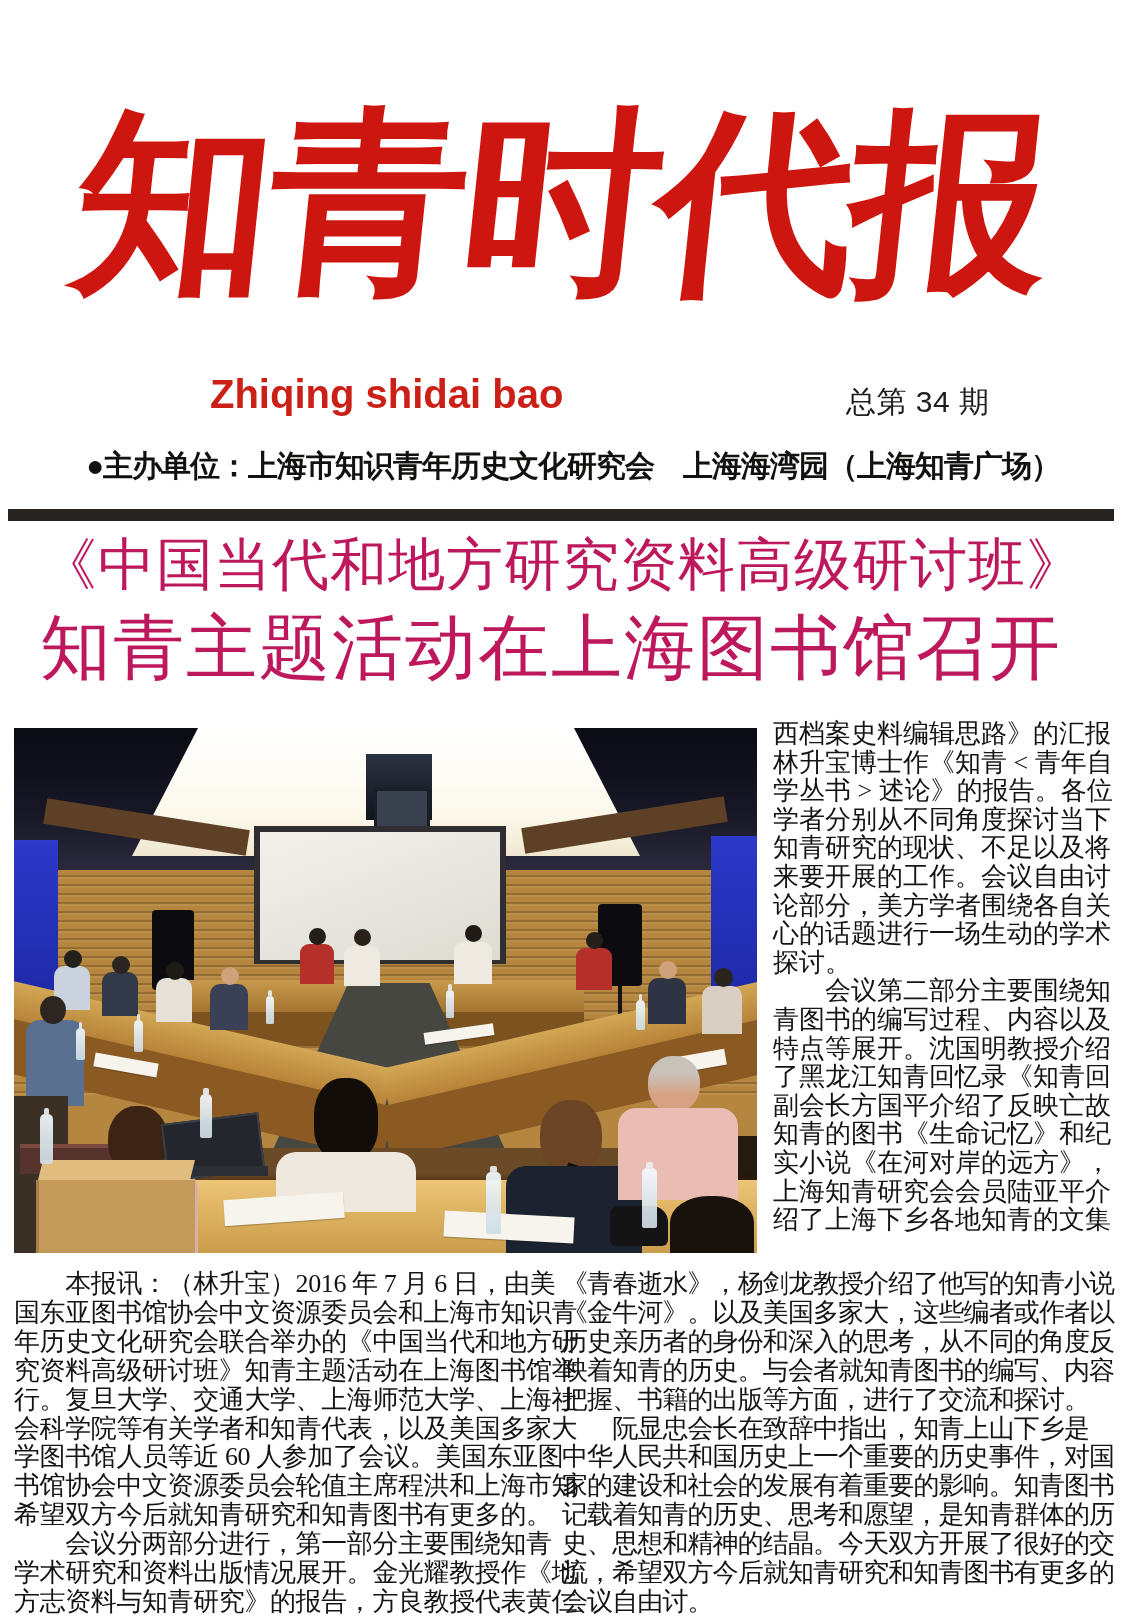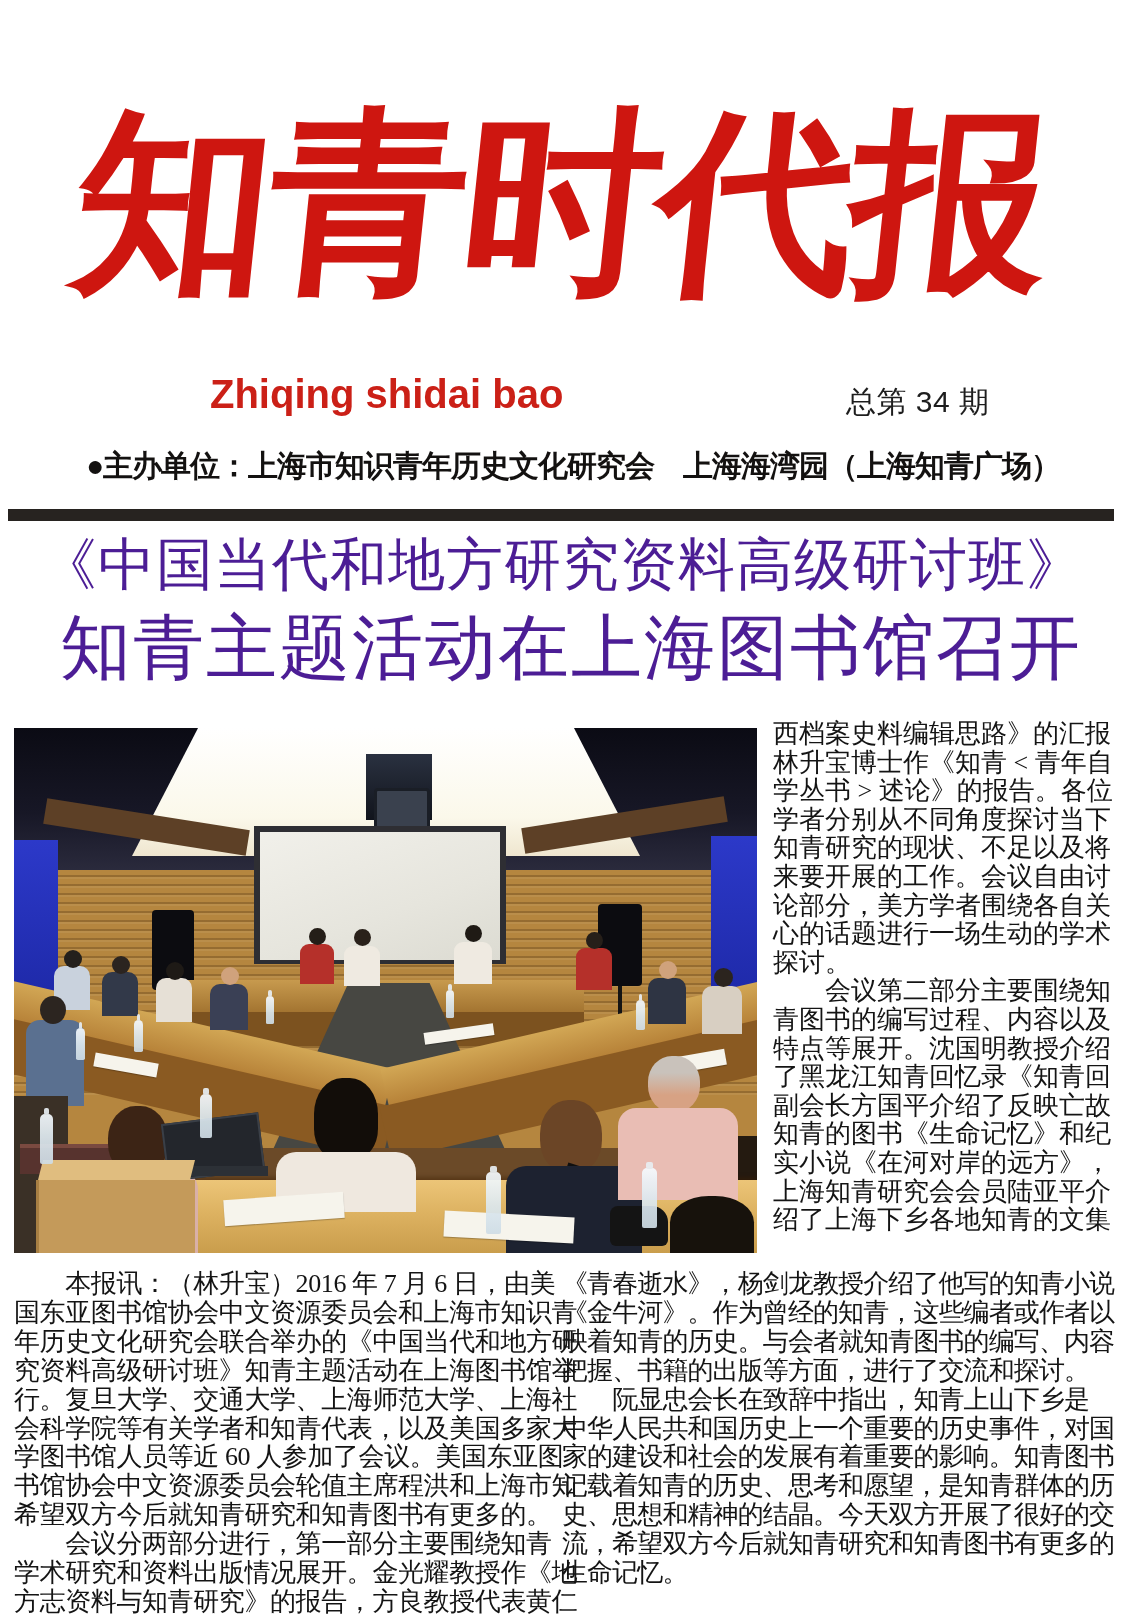--- a/index.html
+++ b/index.html
@@ -16,21 +16,21 @@
   .sub-date{position:absolute;left:566px;top:382px;font-family:"Liberation Sans",sans-serif;
             font-size:30px;color:#1d1d1d;letter-spacing:0.5px;}
   .sub-issue{position:absolute;left:846px;top:382px;font-family:"Liberation Sans",sans-serif;
              font-size:30px;color:#1d1d1d;letter-spacing:0.5px;}
   .organizer{position:absolute;left:86px;top:446px;width:1000px;
              font-family:"Liberation Sans",sans-serif;font-weight:bold;font-size:30px;
              letter-spacing:-1px;color:#131110;white-space:nowrap;}
   .rule{position:absolute;left:8px;top:509px;width:1106px;height:12px;background:#272320;}
 
   
-  .headline{position:absolute;left:40px;top:524px;width:1042px;text-align:right;color:#4c1d95;}
+  .headline{position:absolute;left:40px;top:524px;width:1042px;text-align:left;color:#be185d;}
   .hl1{font-size:57px;line-height:82px;letter-spacing:1px;white-space:nowrap;}
   .hl2{font-size:71px;line-height:84px;letter-spacing:2px;white-space:nowrap;}
 
   
   .col{position:absolute;font-size:26px;color:#141414;}
   .col .tline{white-space:nowrap;}
   .col-right{left:773px;top:720px;width:344px;line-height:28.6px;}
   .col-bl{left:14px;top:1270px;width:537px;line-height:28.9px;letter-spacing:-0.4px;}
   .col-br{left:562px;top:1270px;width:553px;line-height:28.9px;letter-spacing:-0.9px;}
 
@@ -178,25 +178,26 @@
       <div class="tline">会科学院等有关学者和知青代表，以及美国多家大</div>
       <div class="tline">学图书馆人员等近 60 人参加了会议。美国东亚图</div>
       <div class="tline">书馆协会中文资源委员会轮值主席程洪和上海市知</div>
       <div class="tline">希望双方今后就知青研究和知青图书有更多的。</div>
       <div class="tline">　　会议分两部分进行，第一部分主要围绕知青</div>
       <div class="tline">学术研究和资料出版情况展开。金光耀教授作《地</div>
       <div class="tline">方志资料与知青研究》的报告，方良教授代表黄仁</div>
     </div>
   <div class="col col-br">
       <div class="tline">《青春逝水》，杨剑龙教授介绍了他写的知青小说</div>
-      <div class="tline">《金牛河》。作为曾经的知青，这些编者或作者以</div>
+      <div class="tline">《金牛河》。以及美国多家大，这些编者或作者以</div>
+      <div class="tline">历史亲历者的身份和深入的思考，从不同的角度反</div>
       <div class="tline">映着知青的历史。与会者就知青图书的编写、内容</div>
       <div class="tline">把握、书籍的出版等方面，进行了交流和探讨。</div>
       <div class="tline">　　阮显忠会长在致辞中指出，知青上山下乡是</div>
       <div class="tline">中华人民共和国历史上一个重要的历史事件，对国</div>
       <div class="tline">家的建设和社会的发展有着重要的影响。知青图书</div>
       <div class="tline">记载着知青的历史、思考和愿望，是知青群体的历</div>
       <div class="tline">史、思想和精神的结晶。今天双方开展了很好的交</div>
       <div class="tline">流，希望双方今后就知青研究和知青图书有更多的</div>
-      <div class="tline">生命记忆。</div>
+      <div class="tline">会议自由讨。</div>
     </div>
 
 </div>
 
 </body></html>

